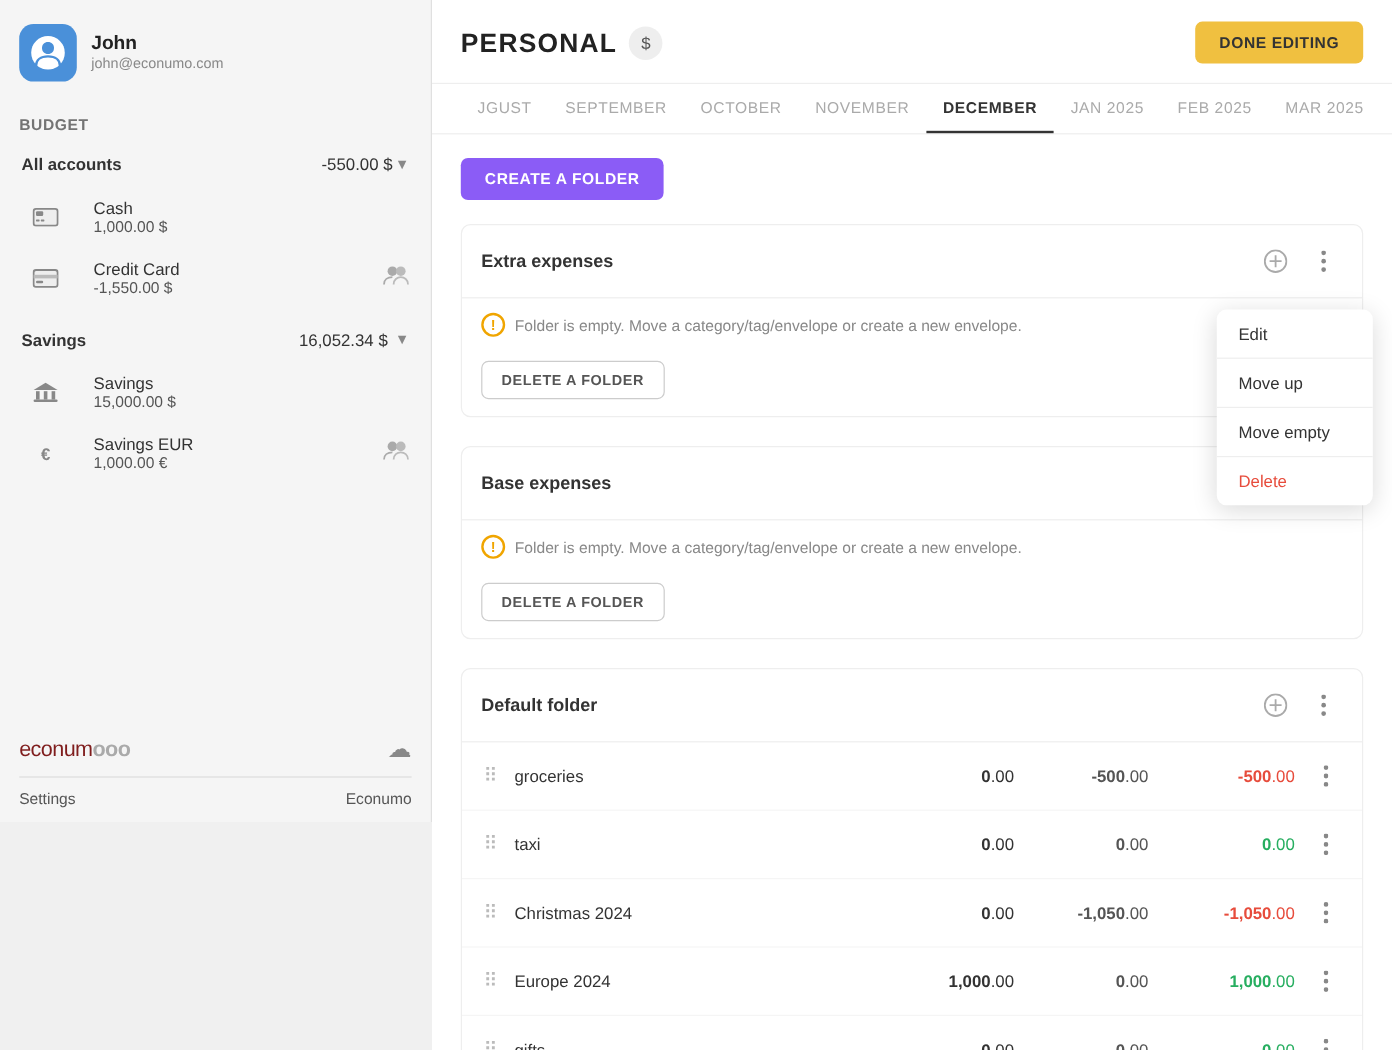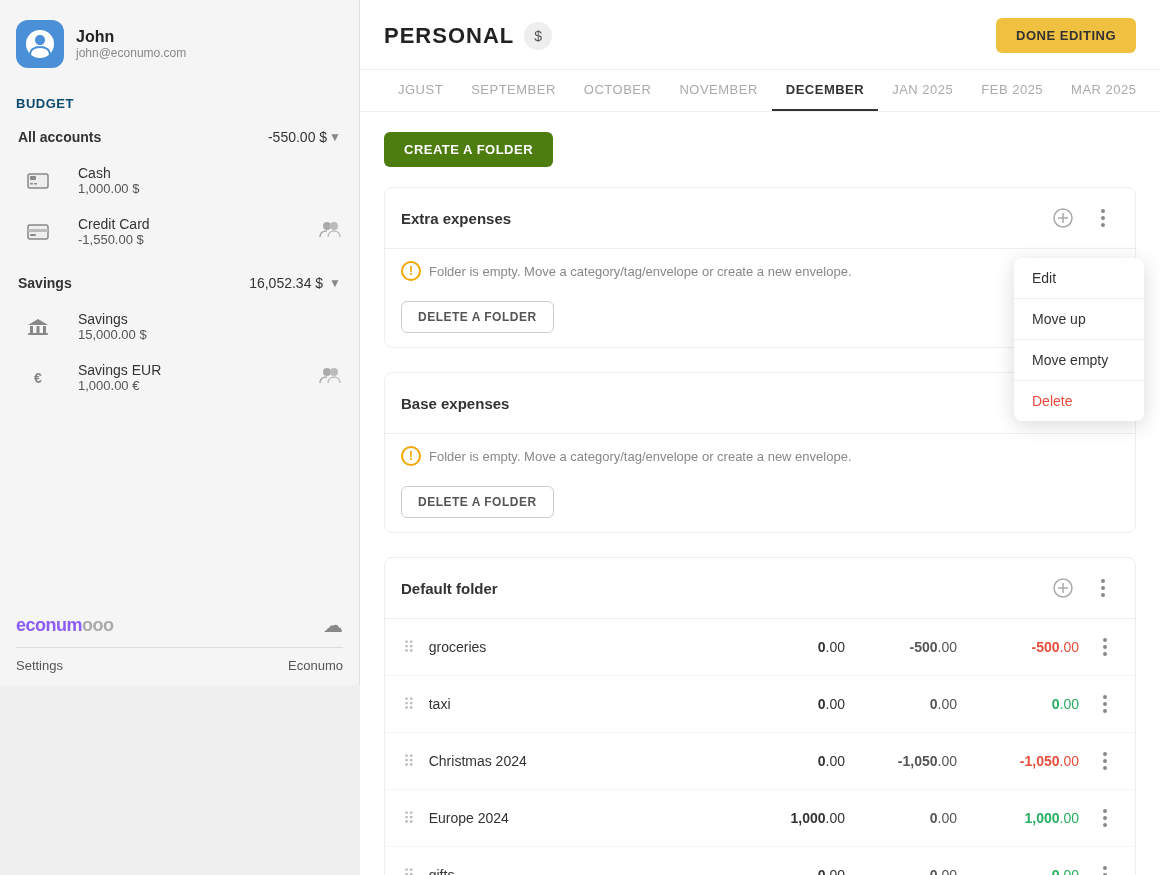--- a/index.html
+++ b/index.html
@@ -31,21 +31,21 @@
       justify-content: center;
     }
     .user-info { display: flex; flex-direction: column; }
     .user-name { font-weight: 700; font-size: 16px; color: #222; }
     .user-email { font-size: 12px; color: #888; }
 
     .sidebar-section-label {
       padding: 8px 16px;
       font-size: 13px;
       font-weight: 600;
-      color: #0c4a6e;
+      color: #737373;
       text-transform: uppercase;
       letter-spacing: 0.5px;
     }
 
     .accounts-group {
       padding: 0 8px;
     }
 
     .all-accounts-row {
       display: flex;
@@ -327,21 +327,21 @@
       align-items: center;
       justify-content: center;
       border-radius: 50%;
     }
 
     .num-main { font-weight: 600; }
     .num-decimal { font-weight: 400; }
 
     
     .create-folder-btn {
-      background: #4d7c0f;
+      background: #8b5cf6;
       border: none;
       border-radius: 6px;
       padding: 10px 20px;
       font-size: 13px;
       font-weight: 700;
       color: white;
       cursor: pointer;
       letter-spacing: 0.5px;
       margin-bottom: 20px;
       text-align: center;
@@ -480,21 +480,21 @@
           <path d="M1 17C1 13 4 11 8 11" stroke="#aaa" stroke-width="1.5" fill="none"></path>
           <path d="M21 17C21 13 18 11 15 11C12 11 9 13 9 17" stroke="#bbb" stroke-width="1.5" fill="none"></path>
         </svg>
       </div>
     </div>
   </div>
 
   <div class="sidebar-footer">
     <div class="econumo-logo">
       <span class="logo-text">
-        <span style="font-weight:700;color:#8b5cf6;">econum</span><span style="color:#aaa;font-weight:700;">ooo</span>
+        <span style="font-weight:400;color:#7f1d1d;">econum</span><span style="color:#aaa;font-weight:700;">ooo</span>
       </span>
       <span class="cloud-icon">☁</span>
     </div>
     <div class="sidebar-bottom-links">
       <span class="sidebar-link">Settings</span>
       <span class="sidebar-link">Econumo</span>
     </div>
   </div>
 </div>
 

